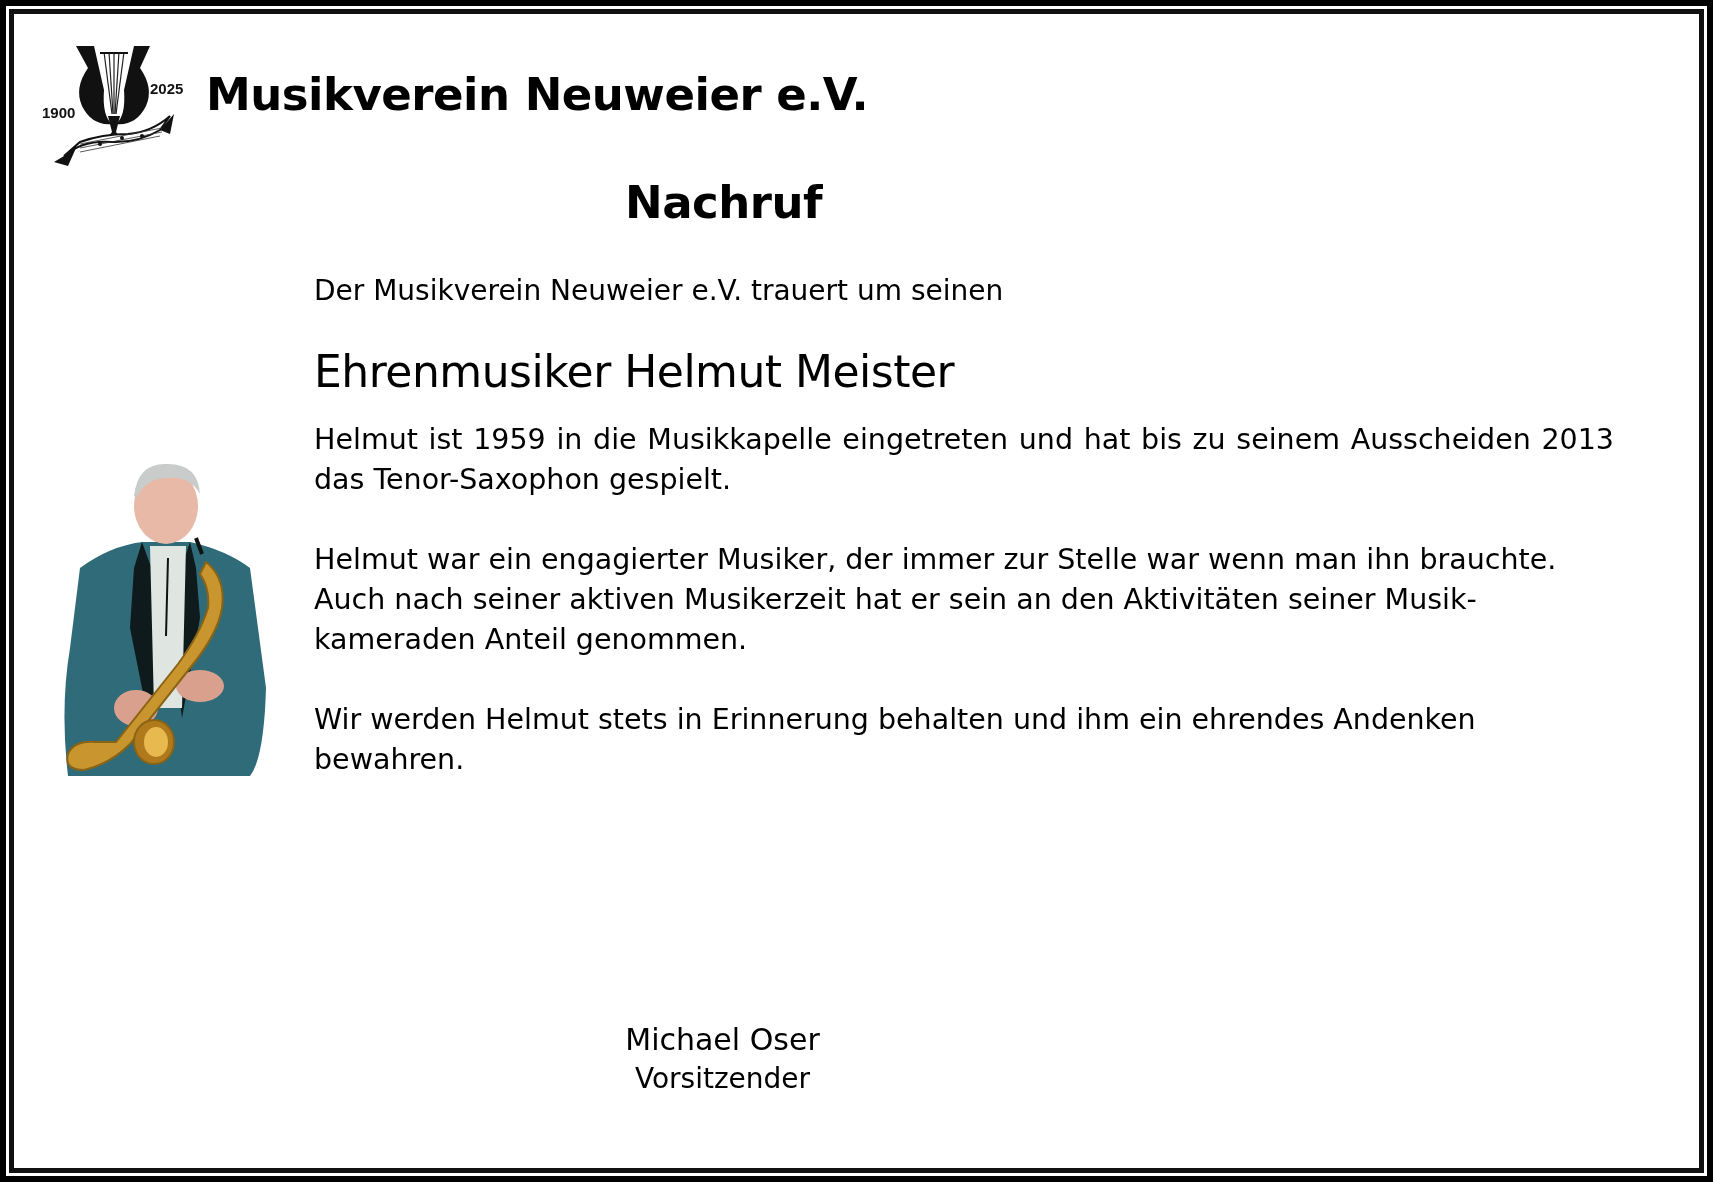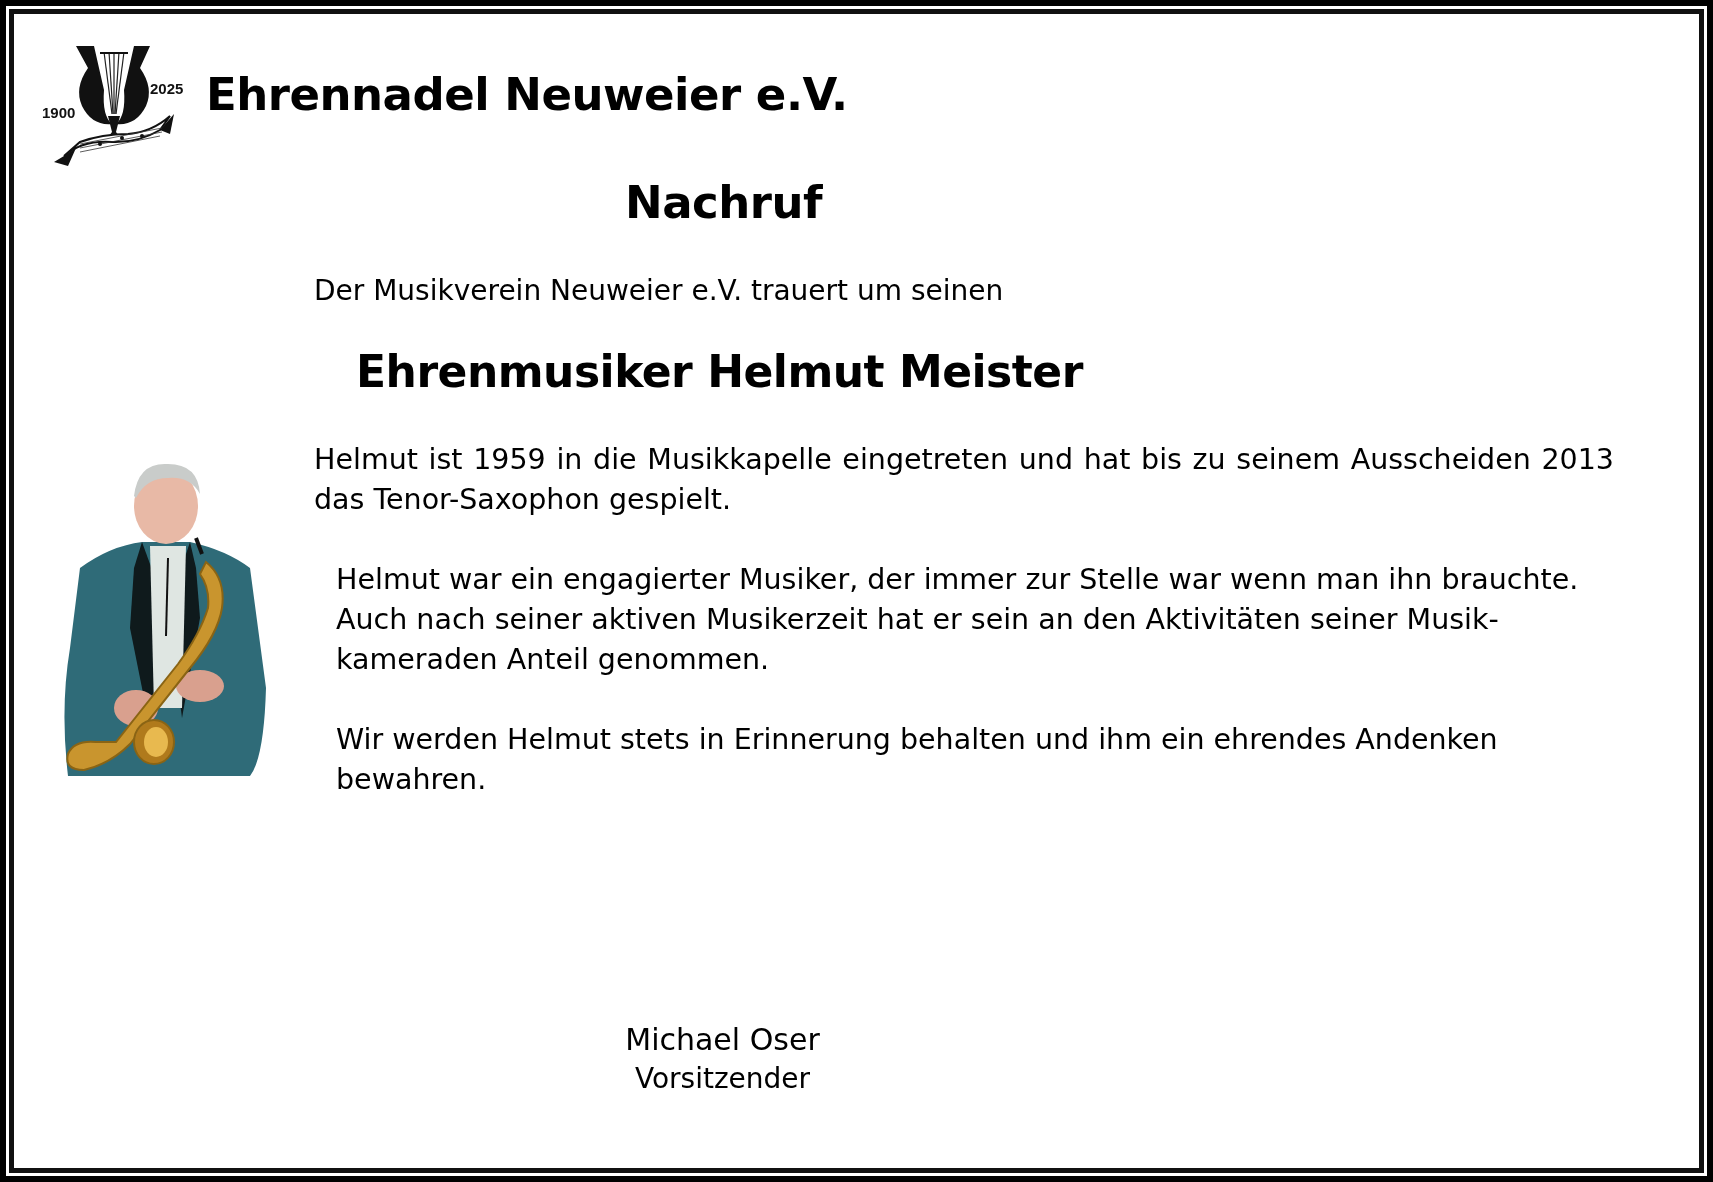--- a/index.html
+++ b/index.html
@@ -9,25 +9,25 @@
                  box-sizing: border-box; border: 6px solid #000; }
   .frame-inner { position: absolute; left: 9px; top: 9px; right: 9px; bottom: 9px;
                  box-sizing: border-box; border: 5px solid #111; }
   .logo { position: absolute; left: 42px; top: 44px; width: 150px; height: 124px; }
   .org-name { position: absolute; left: 206px; top: 68px; font-size: 45px; font-weight: bold;
               letter-spacing: -0.5px; white-space: nowrap; }
   .heading { position: absolute; left: 0; width: 1447px; top: 176px; text-align: center;
              font-size: 45px; font-weight: bold; letter-spacing: -0.5px; }
   .col { position: absolute; left: 314px; width: 1300px; }
   .intro { top: 274px; font-size: 28px; }
-  .name { top: 346px; font-size: 44px; font-weight: bold; letter-spacing: -0.5px; margin-left: 42px; }
-  .body { top: 440px; font-size: 28.5px; line-height: 40px; text-align: justify; }
+  .name { top: 346px; font-size: 44px; font-weight: normal; letter-spacing: -0.5px; }
+  .body { top: 420px; font-size: 28.5px; line-height: 40px; text-align: justify; }
   .body p { margin: 0; }
   .body .gap { height: 40px; }
-  .body .last { text-align: left; margin-left: 22px; }
+  .body .last { text-align: left; }
   .photo { position: absolute; left: 50px; top: 458px; width: 228px; height: 320px; }
   .signature { position: absolute; left: 0; width: 1445px; text-align: center; }
   .sig-name { top: 1022px; font-size: 30px; }
   .sig-role { top: 1062px; font-size: 28px; }
 </style>
 </head>
 <body>
 
 <div class="frame-outer"></div>
 <div class="frame-inner"></div>
@@ -58,21 +58,21 @@
       <line x1="38" y1="108" x2="118" y2="92"></line>
     </g>
     <circle cx="58" cy="100" r="2" fill="#111"></circle>
     <circle cx="80" cy="94" r="2" fill="#111"></circle>
     <circle cx="100" cy="92" r="2" fill="#111"></circle>
     <text x="0" y="74" font-family="Liberation Sans, sans-serif" font-weight="bold" font-size="15" fill="#111">1900</text>
     <text x="108" y="50" font-family="Liberation Sans, sans-serif" font-weight="bold" font-size="15" fill="#111">2025</text>
   </svg>
 </div>
 
-<div class="org-name">Ehrennadel Neuweier e.V.</div>
+<div class="org-name">Musikverein Neuweier e.V.</div>
 
 <div class="heading">Nachruf</div>
 
 <div class="col intro">Der Musikverein Neuweier e.V. trauert um seinen</div>
 
 <div class="col name">Ehrenmusiker Helmut Meister</div>
 
 <div class="photo">
   <svg width="228" height="320" viewBox="0 0 228 320">
 

